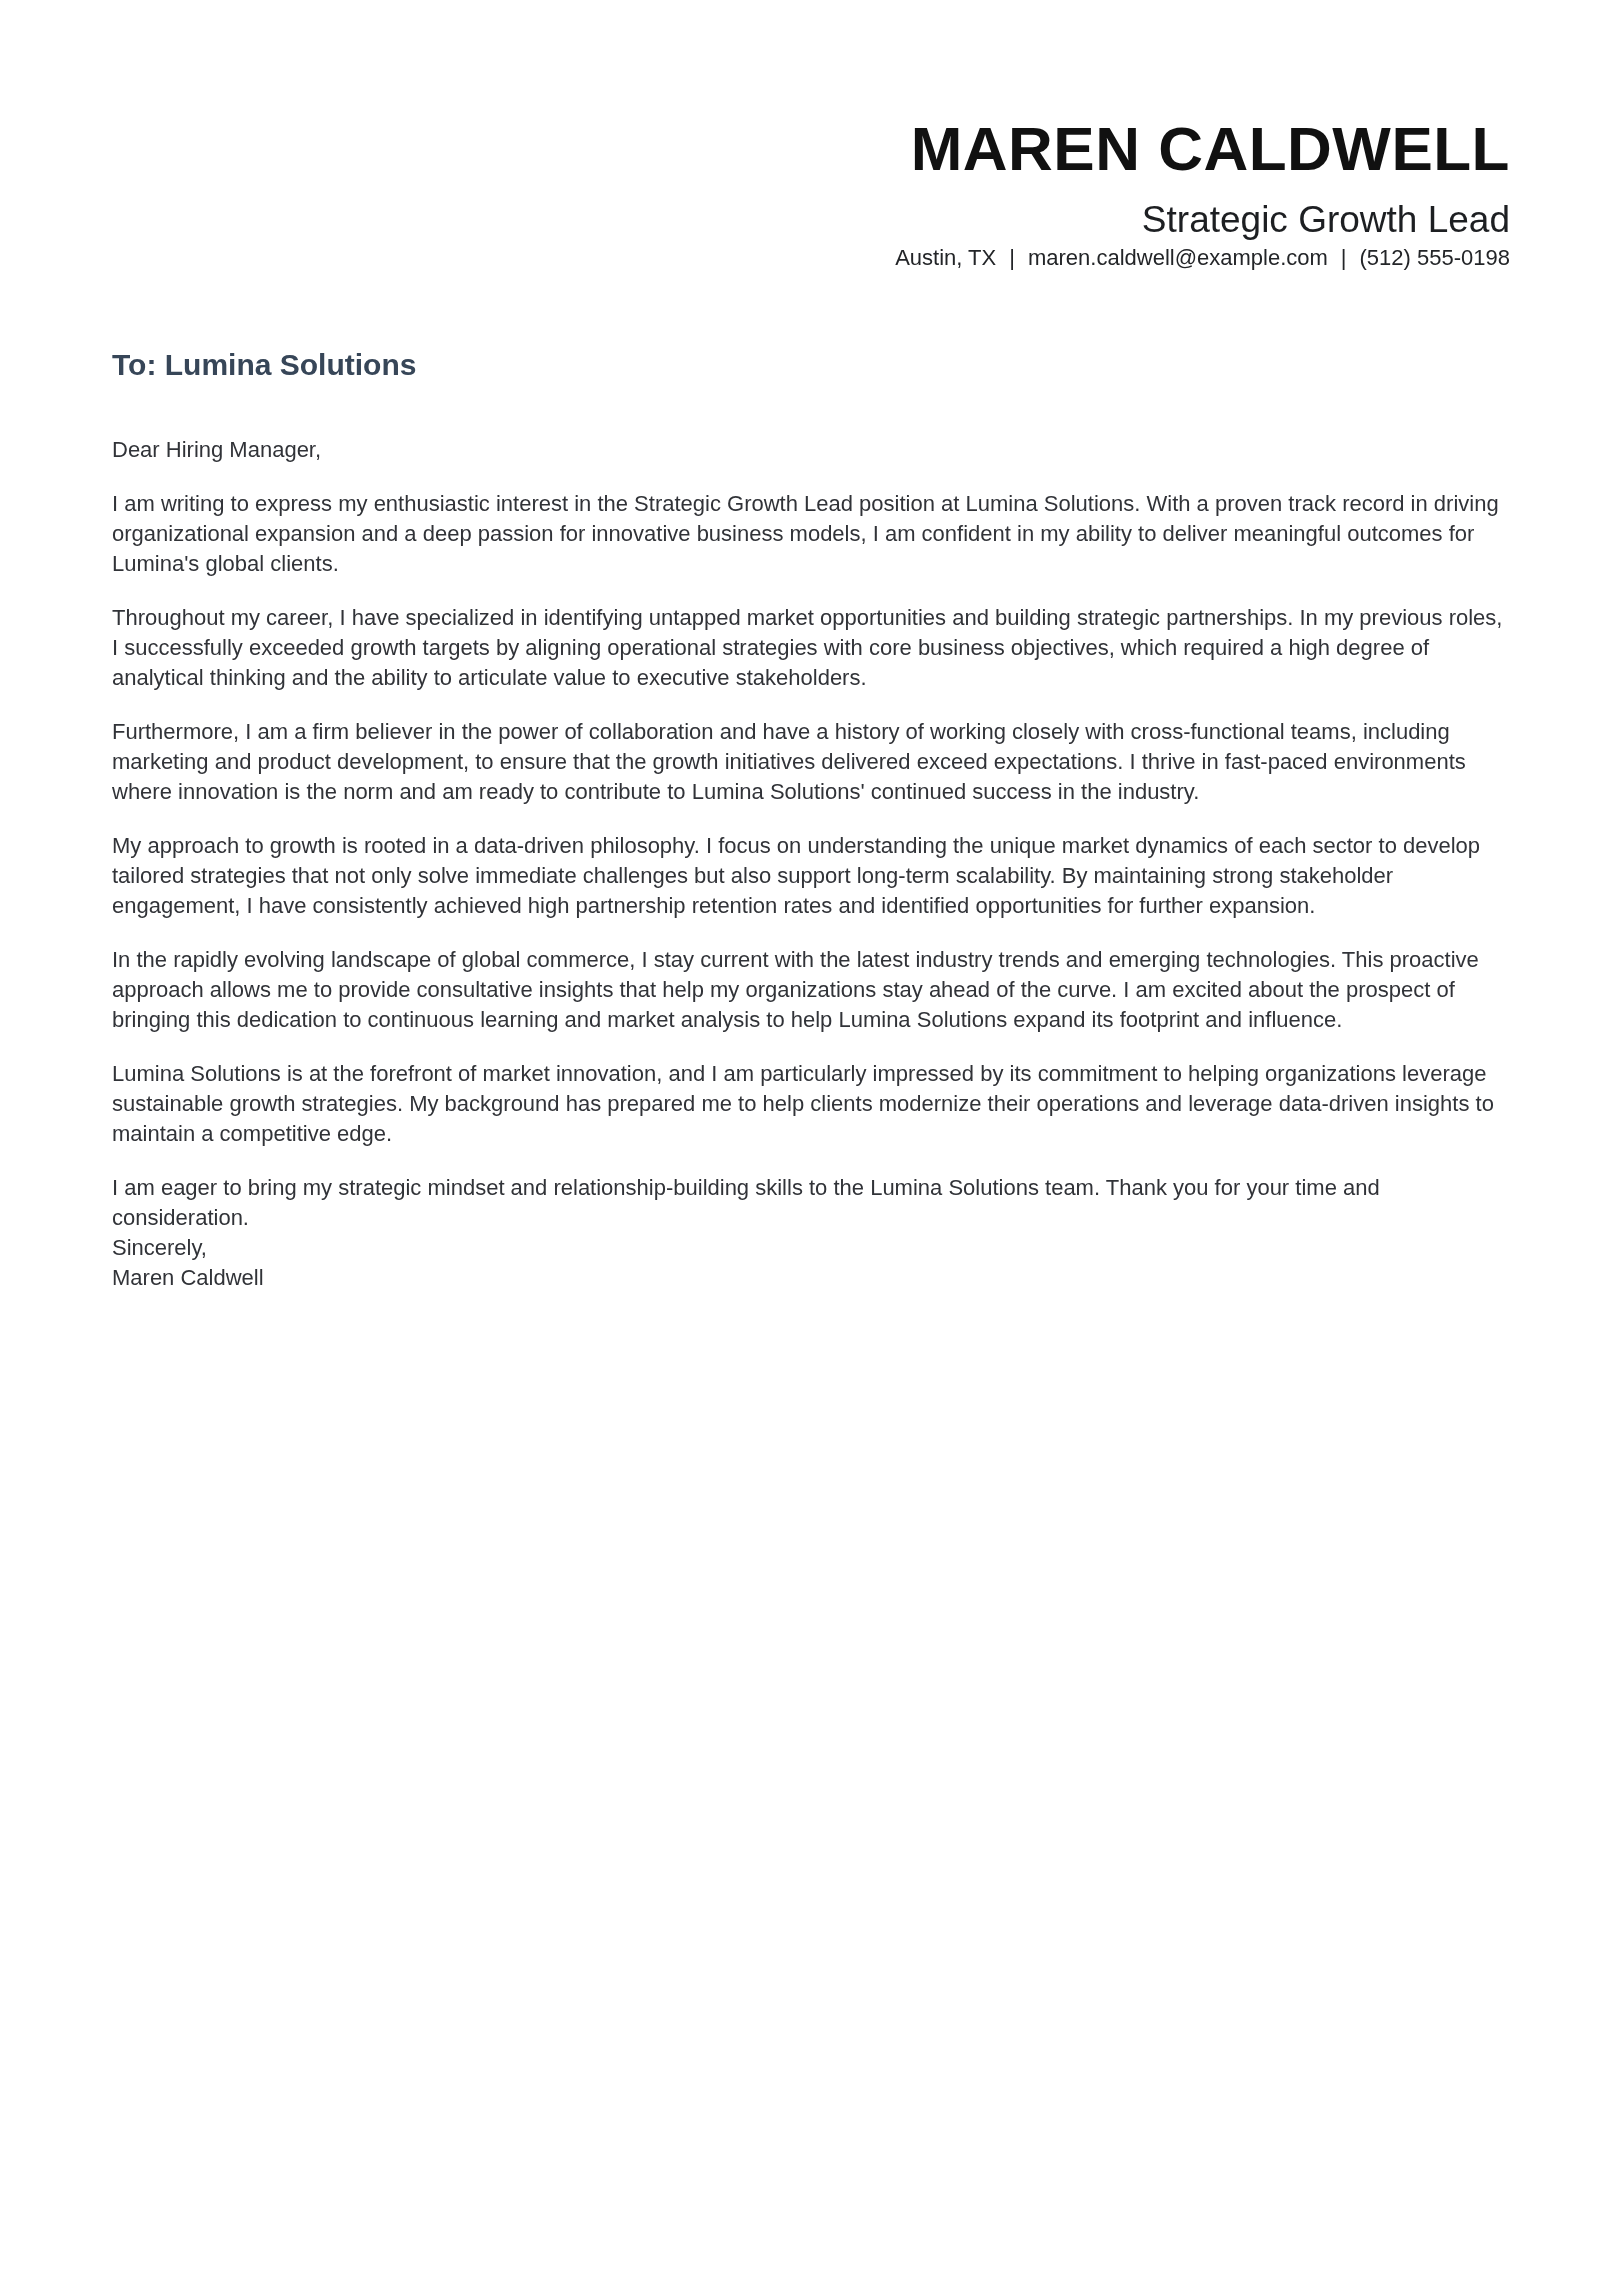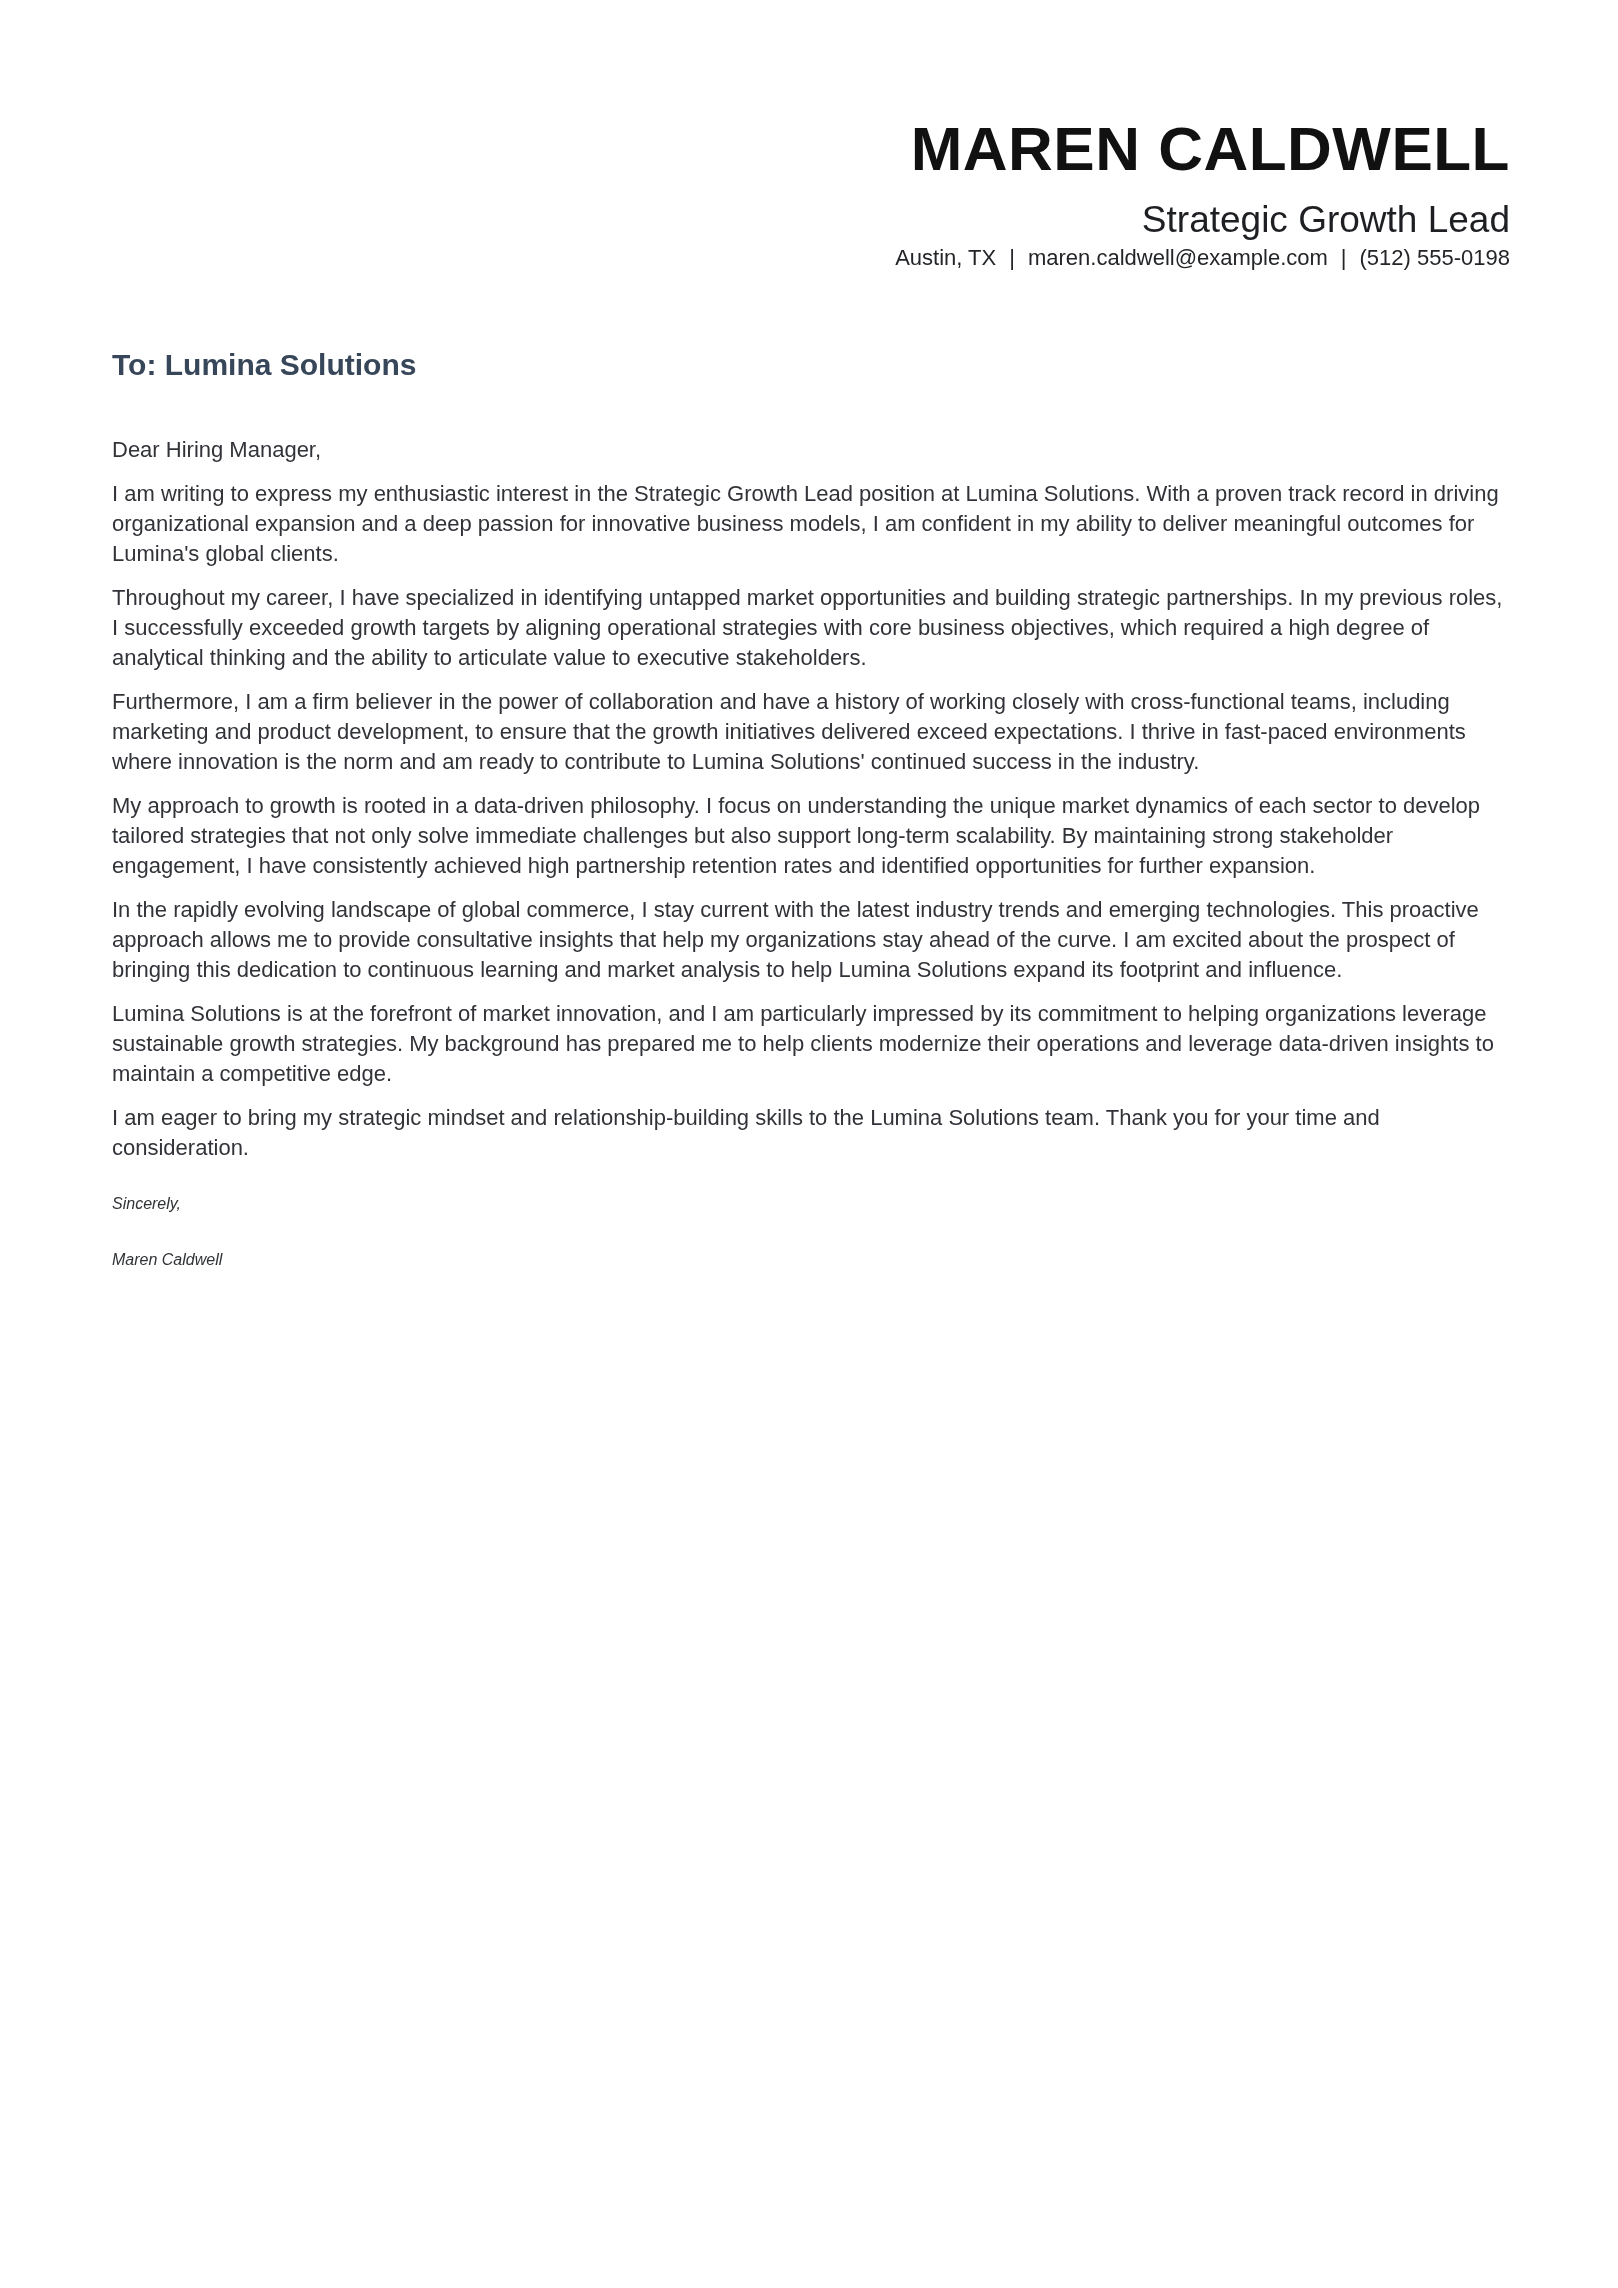--- a/index.html
+++ b/index.html
@@ -58,31 +58,29 @@
     font-weight: 700;
     color: var(--recipient);
   }
   .salutation {
     margin-top: 52px;
     font-size: 22px;
     line-height: 30px;
     color: var(--body);
   }
   .body-copy p {
-    margin-top: 14px;
+    margin-top: 24px;
     font-size: 22px;
     line-height: 30px;
     color: var(--body);
   }
   .closing, .signature {
-    margin-top: 26px;
-    font-size: 16px;
+    font-size: 22px;
     line-height: 30px;
     color: var(--body);
-    font-style: italic;
   }
 </style>
 </head>
 <body>
 
 <div class="page">
 
   <div class="letter-header">
     <div class="author-name">MAREN CALDWELL</div>
     <div class="author-title">Strategic Growth Lead</div>

